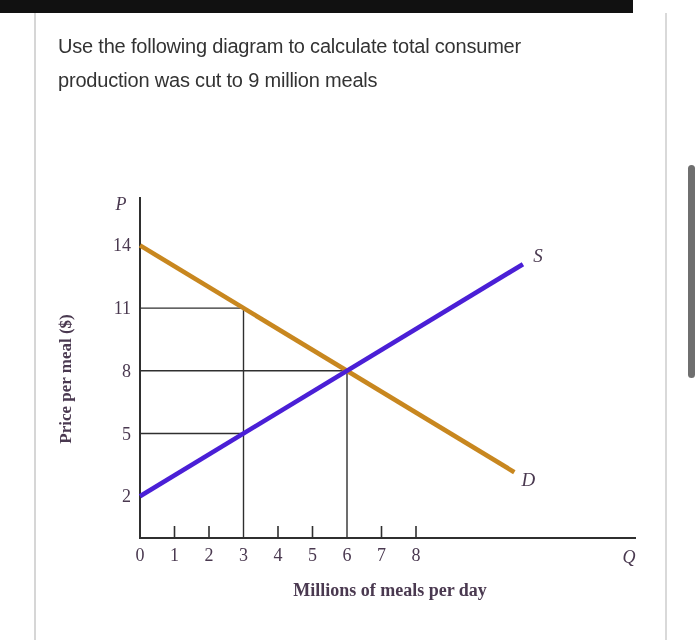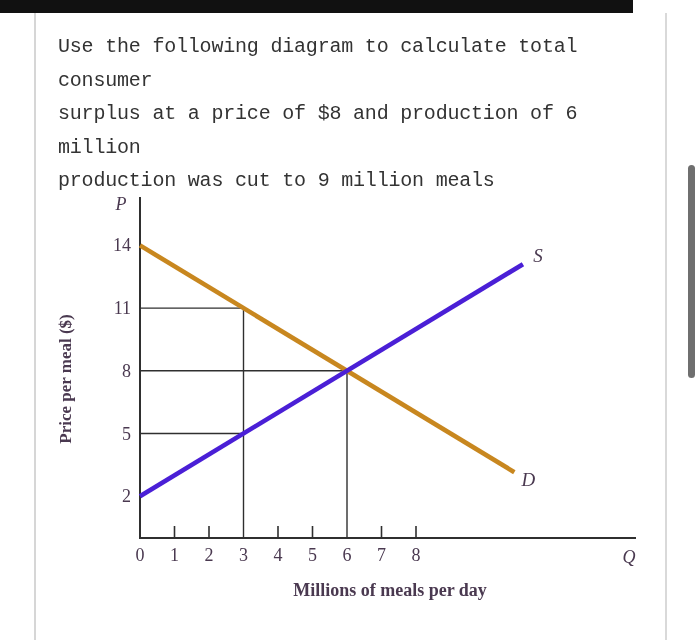--- a/index.html
+++ b/index.html
@@ -31,40 +31,38 @@
     background: #6f6f6f;
     border-radius: 4px;
   }
   .question {
     position: absolute; left: 58px; top: 30px;
     width: 600px;
     font-size: 20px;
     line-height: 33.5px;
     color: #333333;
     letter-spacing: -0.2px;
-    font-family: Liberation Mono, monospace;
   }
   svg.chart {
     position: absolute; left: 40px; top: 190px;
   }
   svg.chart text {
     font-family: "Liberation Serif", serif;
   }
 </style>
 </head>
 <body>
 
 <div class="top-bar"></div>
 <div class="left-border"></div>
 <div class="right-border"></div>
 <div class="scrollbar-thumb"></div>
 
 <div class="question">
   <div>Use the following diagram to calculate total consumer</div>
-  <div>surplus at a price of $8 and production of 6 million</div>
   <div>production was cut to 9 million meals</div>
 </div>
 
 <svg class="chart" id="chart" width="620" height="450" viewBox="0 0 620 450">
     <line x1="100" y1="118.10000000000002" x2="203.5" y2="118.10000000000002" stroke="#2f2f2f" stroke-width="1.4"></line>
     <line x1="100" y1="180.8" x2="307" y2="180.8" stroke="#2f2f2f" stroke-width="1.4"></line>
     <line x1="100" y1="243.5" x2="203.5" y2="243.5" stroke="#2f2f2f" stroke-width="1.4"></line>
     <line x1="203.5" y1="348" x2="203.5" y2="118.10000000000002" stroke="#2f2f2f" stroke-width="1.4"></line>
     <line x1="307" y1="348" x2="307" y2="180.8" stroke="#2f2f2f" stroke-width="1.4"></line>
     <line x1="100" y1="7" x2="100" y2="349" stroke="#2f2f2f" stroke-width="2"></line>

